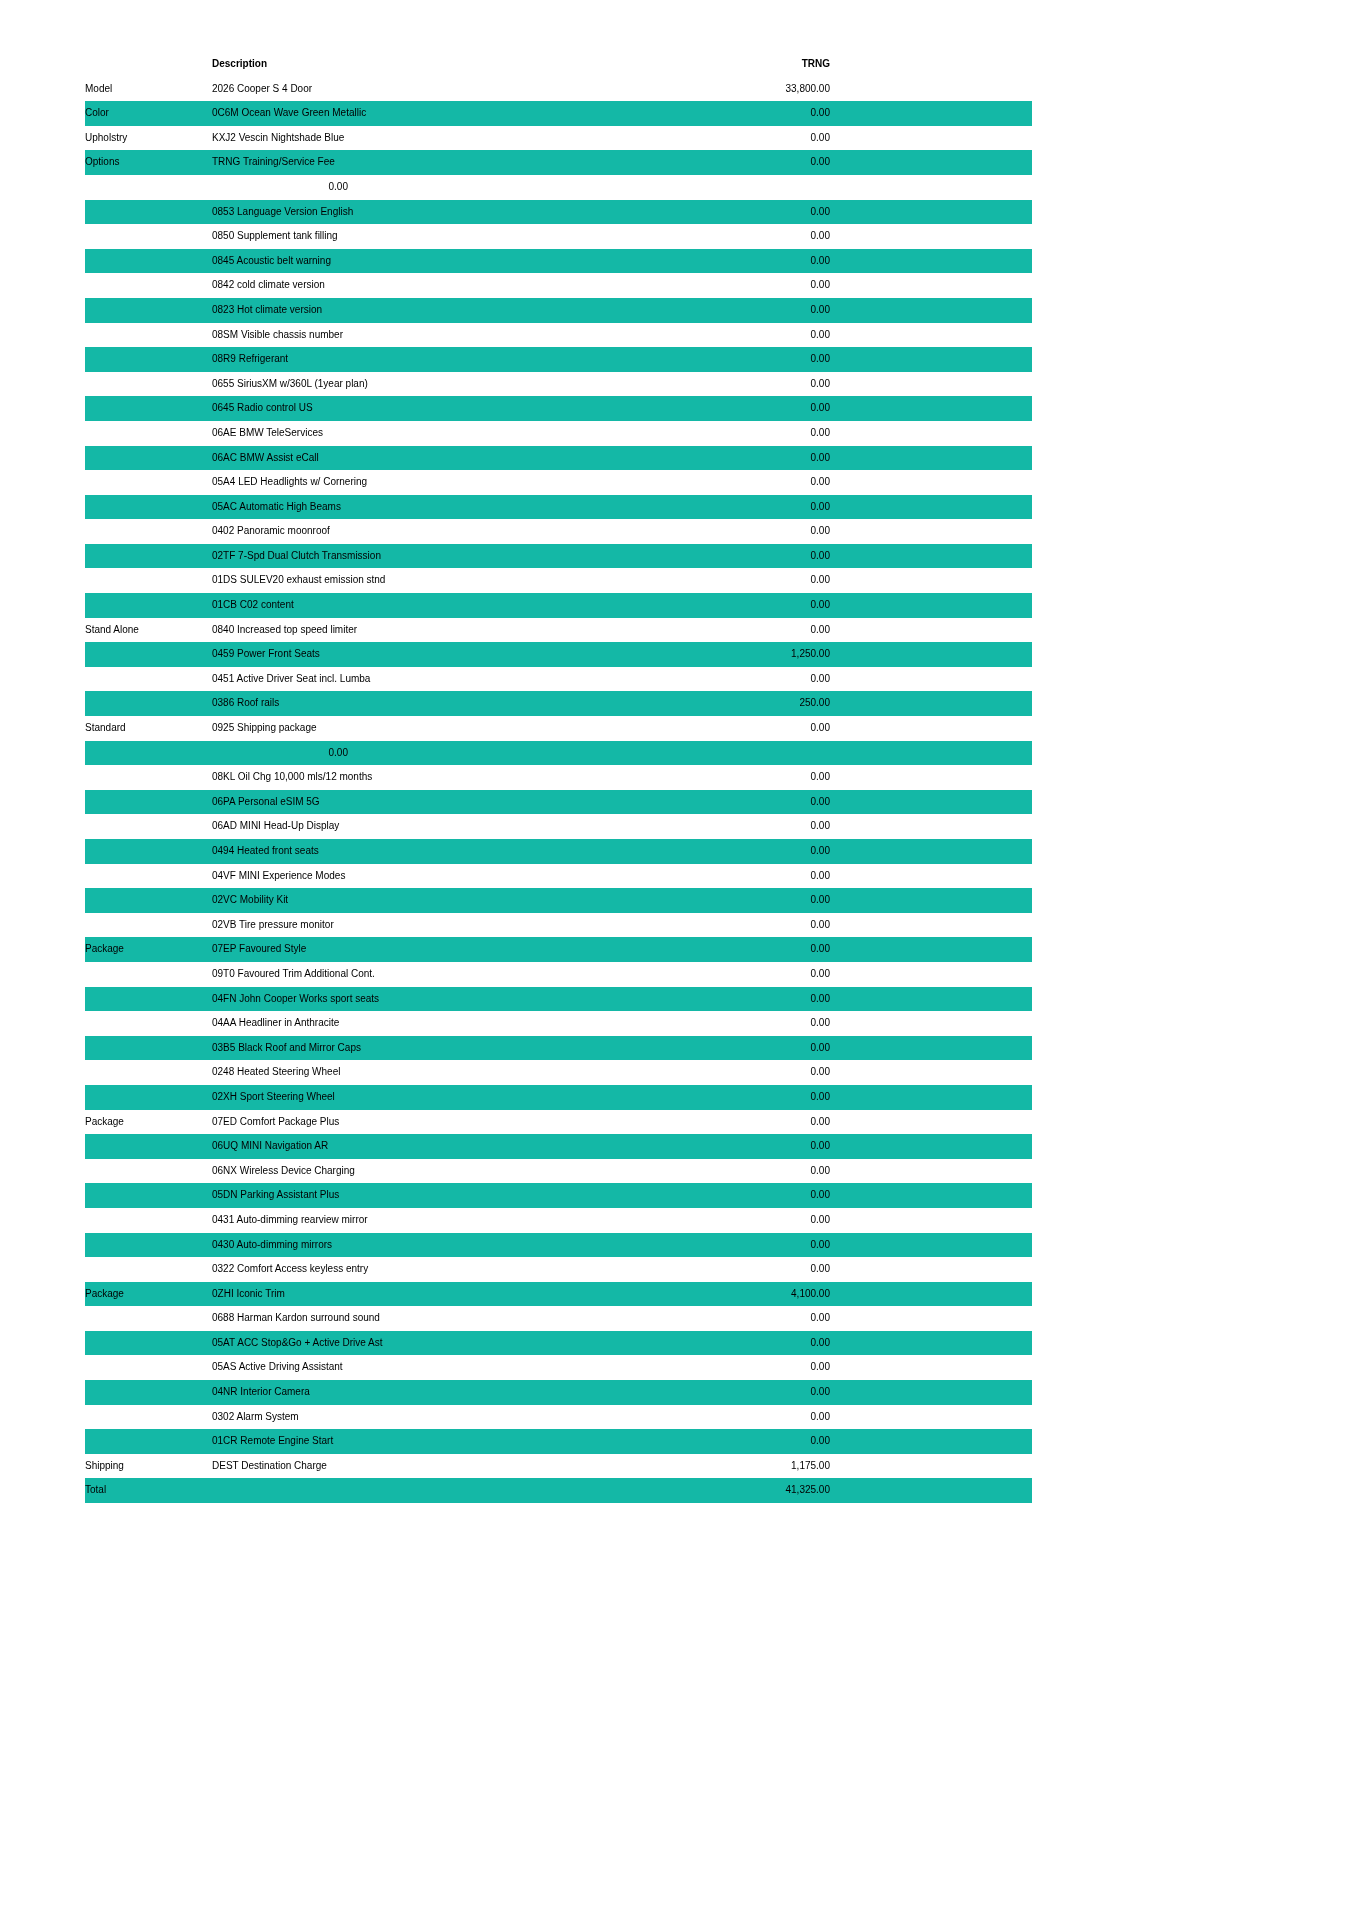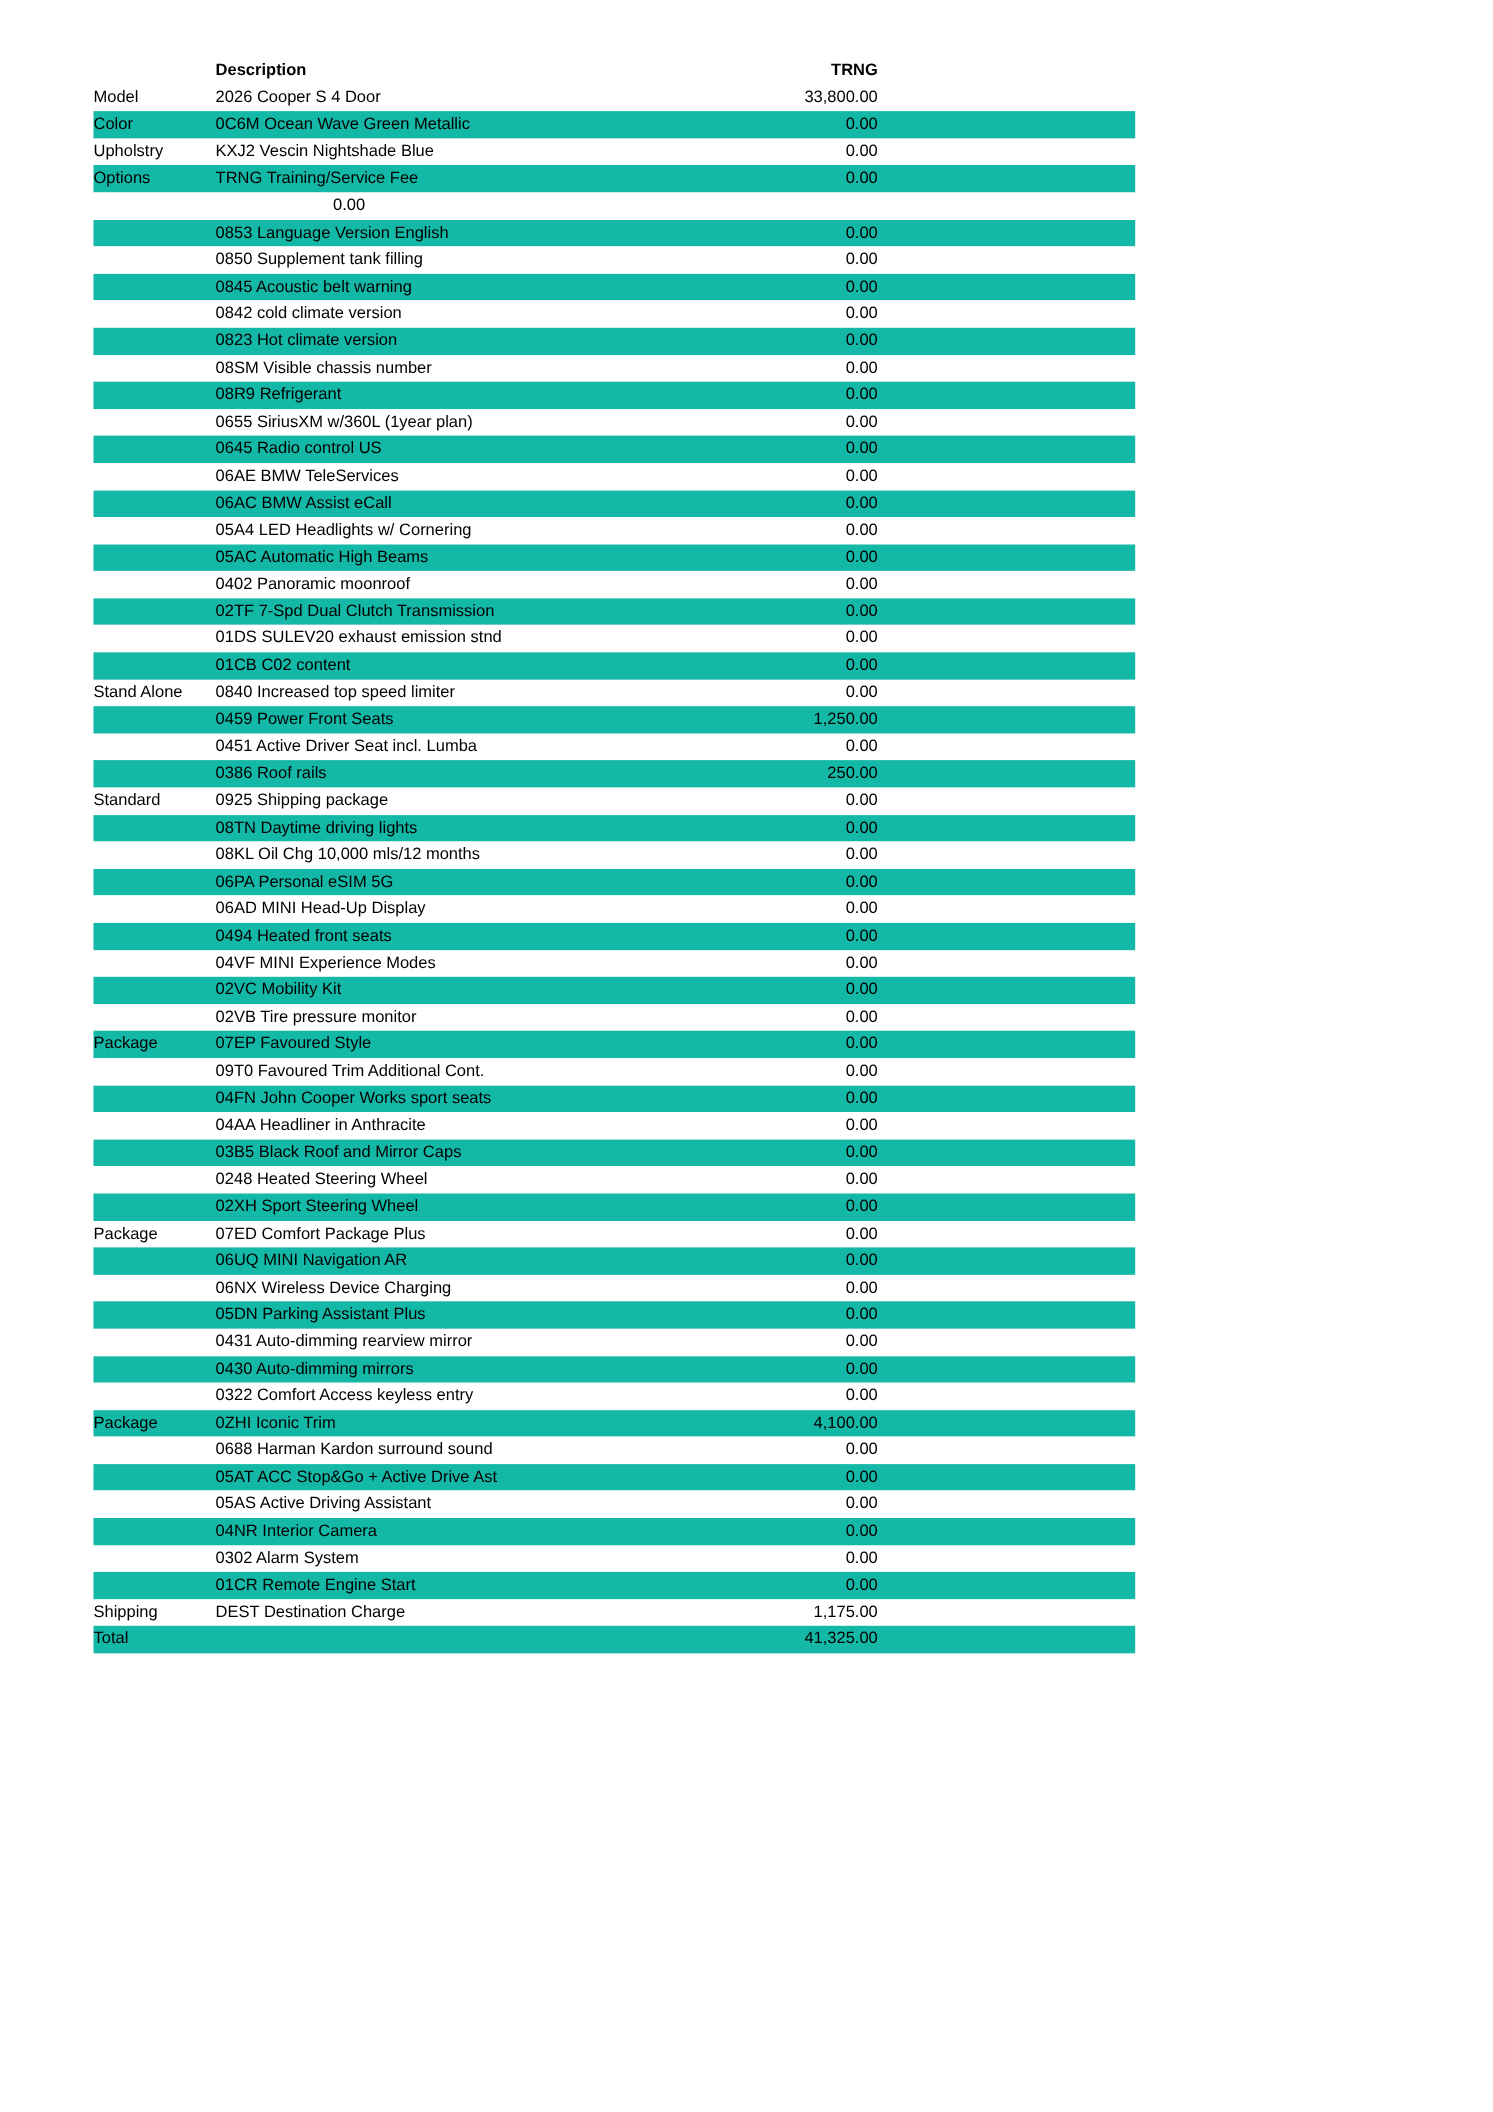--- a/index.html
+++ b/index.html
@@ -20,24 +20,25 @@
   .pricing-table {
     position: absolute;
     left: 85px;
     top: 52px;
     width: 947px;
   }
   .t-row {
     display: flex;
     align-items: center;
     height: 24.6px;
-    font-size: 15px;
+    font-size: 10px;
     line-height: 24.6px;
     background: #ffffff;
     white-space: nowrap;
+    gap: 16px;
   }
   .t-row.striped { background: #14b8a6; }
   .t-row.header-row { background: #ffffff; font-weight: bold; }
   .cell { overflow: hidden; }
   .cell.cat   { width: 111px; flex: none; }
   .cell.desc  { width: 466px; flex: none; }
   .cell.msrp  { width: 136px; flex: none; text-align: right; }
   .cell.spacer{ flex: 1; }
 </style>
 </head>
@@ -210,21 +211,20 @@
           <div class="cell spacer"></div>
         </div>
         <div class="t-row">
           <div class="cell cat">Standard</div>
           <div class="cell desc">0925 Shipping package</div>
           <div class="cell msrp">0.00</div>
           <div class="cell spacer"></div>
         </div>
         <div class="t-row striped">
           <div class="cell cat"></div>
-          <div class="cell desc">08TN Daytime driving lights</div>
           <div class="cell msrp">0.00</div>
           <div class="cell spacer"></div>
         </div>
         <div class="t-row">
           <div class="cell cat"></div>
           <div class="cell desc">08KL Oil Chg 10,000 mls/12 months</div>
           <div class="cell msrp">0.00</div>
           <div class="cell spacer"></div>
         </div>
         <div class="t-row striped">

